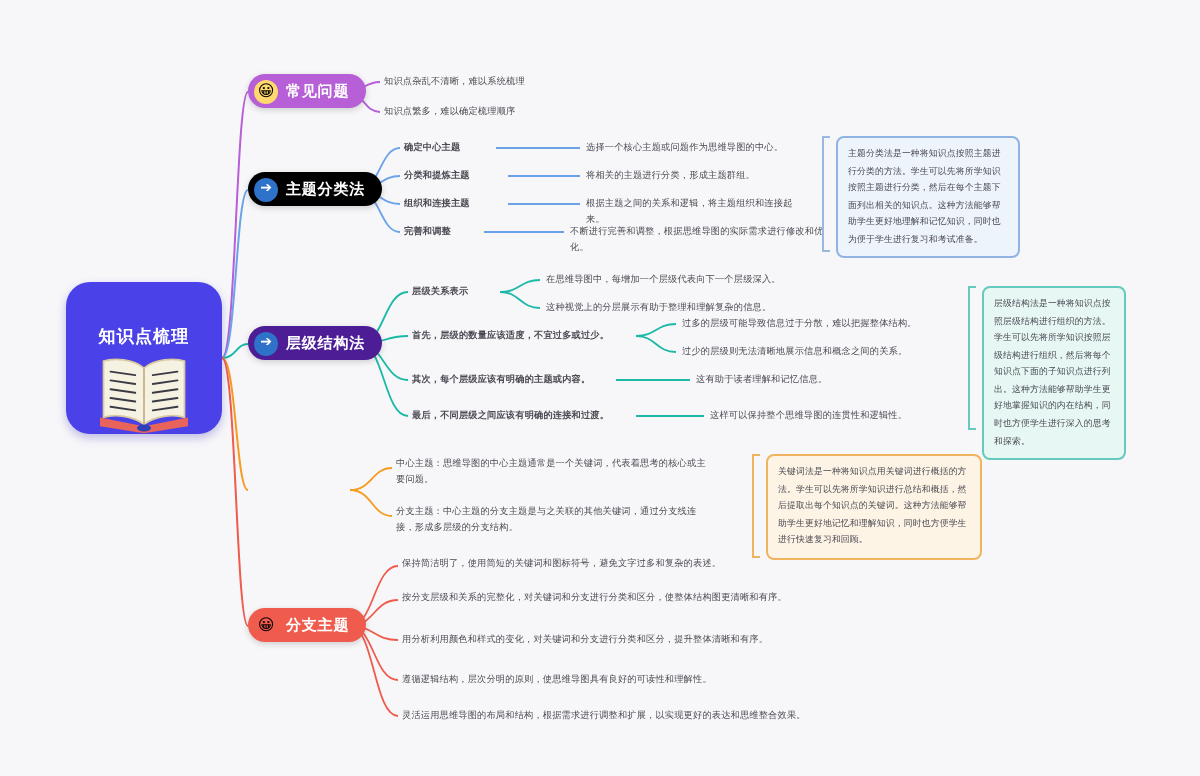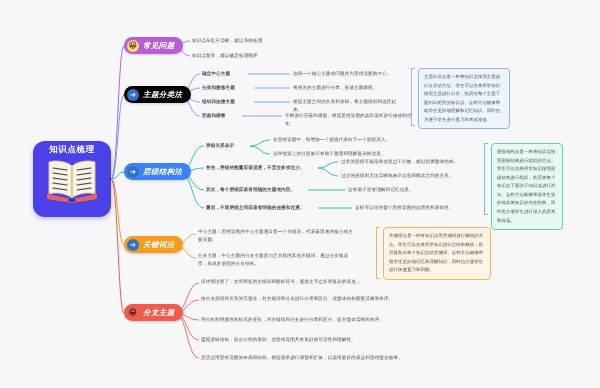--- a/index.html
+++ b/index.html
@@ -15,21 +15,21 @@
   #edges { position: absolute; left: 0; top: 0; width: 600px; height: 388px; pointer-events: none; }
 
   
   .root-node {
     position: absolute; left: 33px; top: 141px;
     width: 78px; height: 76px;
     background: #4a41e8;
     border-radius: 12px;
     box-shadow: 0 2px 5px rgba(60,50,180,.30);
     display: flex; flex-direction: column; align-items: center;
-    padding-top: 4px;
+    padding-top: 23px;
   }
   .root-title {
     color: #fff; font-size: 8.5px; font-weight: bold;
     letter-spacing: .6px; line-height: 1;
   }
   .book-icon { margin-top: 4px; }
 
   
   .pill {
     position: absolute; height: 17px;
@@ -38,25 +38,25 @@
     padding: 0 8px 0 3px;
     box-shadow: 0 1px 3px rgba(0,0,0,.17);
     white-space: nowrap;
   }
   .pill .bullet {
     width: 12px; height: 12px; border-radius: 50%;
     display: flex; align-items: center; justify-content: center;
     margin-right: 4px; flex: 0 0 auto;
     font-size: 8px; line-height: 1;
   }
-  .pill .ptext { color: #fff; font-size: 7.5px; font-weight: bold; letter-spacing: .4px; font-style: italic; }
+  .pill .ptext { color: #fff; font-size: 7.5px; font-weight: bold; letter-spacing: .4px; }
   .pill.purple { background: #b65fd6; }
   .pill.purple .bullet { background: #ffd86e; }
   .pill.blue   { background: #000000; }
-  .pill.teal   { background: #3b82f6; }
+  .pill.teal   { background: #4c1d95; }
   .pill.orange { background: #f59b1e; }
   .pill.red    { background: #ef5b4c; }
   .pill .bullet.arrow {
     background: #2f72c9; color: #fff; font-size: 7px; font-weight: bold;
   }
 
   
   .leaf {
     position: absolute;
     font-size: 4.6px; line-height: 1.85;
@@ -201,24 +201,20 @@
 
   <div class="leaf bold" style="left:206px; top:186px;">其次，每个层级应该有明确的主题或内容。</div>
   <div class="leaf" style="left:348px; top:186px; width:112px;">这有助于读者理解和记忆信息。</div>
 
   <div class="leaf bold" style="left:206px; top:204px;">最后，不同层级之间应该有明确的连接和过渡。</div>
   <div class="leaf" style="left:355px; top:204px; width:122px;">这样可以保持整个思维导图的连贯性和逻辑性。</div>
 
   <div class="bracket teal" style="left:484px; top:143px; height:72px;"></div>
   <div class="note teal" style="left:491px; top:143px; width:72px;">层级结构法是一种将知识点按照层级结构进行组织的方法。学生可以先将所学知识按照层级结构进行组织，然后将每个知识点下面的子知识点进行列出。这种方法能够帮助学生更好地掌握知识的内在结构，同时也方便学生进行深入的思考和探索。</div>
 
-  <div class="pill orange" style="left:124px; top:236px;">
-    <span class="bullet arrow">➔</span>
-    <span class="ptext">关键词法</span>
-  </div>
   <div class="leaf" style="left:198px; top:228px; width:155px;">中心主题：思维导图的中心主题通常是一个关键词，代表着思考的核心或主要问题。</div>
   <div class="leaf" style="left:198px; top:252px; width:155px;">分支主题：中心主题的分支主题是与之关联的其他关键词，通过分支线连接，形成多层级的分支结构。</div>
 
   <div class="bracket orange" style="left:376px; top:227px; height:52px;"></div>
   <div class="note orange" style="left:383px; top:227px; width:108px;">关键词法是一种将知识点用关键词进行概括的方法。学生可以先将所学知识进行总结和概括，然后提取出每个知识点的关键词。这种方法能够帮助学生更好地记忆和理解知识，同时也方便学生进行快速复习和回顾。</div>
 
   <div class="pill red" style="left:124px; top:304px;">
     <span class="bullet">😀</span>
     <span class="ptext">分支主题</span>
   </div>

